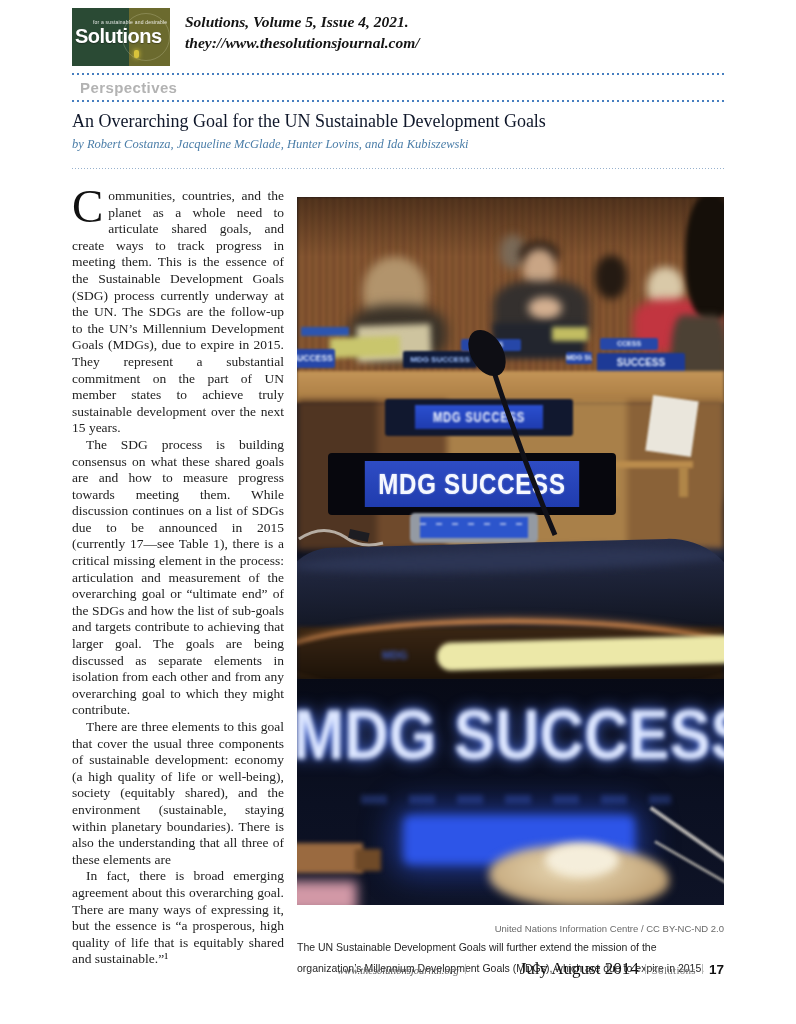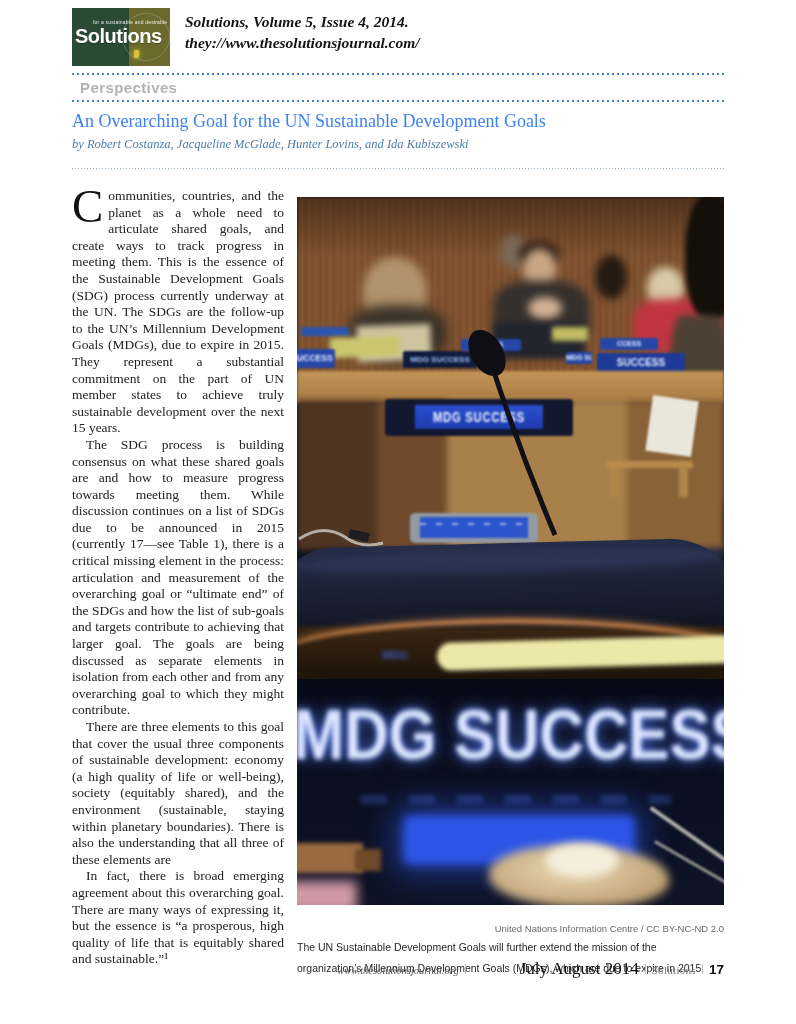--- a/index.html
+++ b/index.html
@@ -22,21 +22,21 @@
         font-size:15.5px;line-height:21px;color:#141414;}
 
   
   .band{position:absolute;left:72px;top:73px;width:652px;}
   .dotted2{height:2px;background:repeating-linear-gradient(90deg,#477fc0 0 2px,transparent 2px 5px);}
   .band-label{font-family:"Liberation Sans",sans-serif;font-weight:bold;font-size:15px;
         color:#b3b3b3;letter-spacing:.4px;padding:4px 0 4px 8px;}
 
   
   .art-title{position:absolute;left:72px;top:111px;margin:0;font-weight:normal;
-        font-size:18px;color:#3b82f6;}
+        font-size:18px;color:#0f172a;}
   .byline{position:absolute;left:72px;top:137px;font-style:italic;font-size:12.5px;color:#4a7da8;}
   .thin-dots{position:absolute;left:72px;top:168px;width:652px;height:1px;
         background:repeating-linear-gradient(90deg,#97b1cd 0 1px,transparent 1px 3px);}
 
   
   .text-col{position:absolute;left:72px;top:188px;width:212px;font-size:13.5px;
         line-height:16.6px;text-align:justify;color:#222;}
   .text-col p{margin:0;}
   .text-col p.indent{text-indent:14px;}
   .dropcap{float:left;font-size:47px;line-height:35px;padding:1px 5px 0 0;color:#111;}
@@ -147,21 +147,21 @@
 <div class="page">
 
   <div class="masthead">
     <div class="logo">
       <div class="logo-circle"></div>
       <div class="logo-tagline">for a sustainable and desirable future</div>
       <div class="logo-title">Solutions</div>
       <div class="logo-bulb"></div>
     </div>
     <div class="citation">
-      <div>Solutions, Volume 5, Issue 4, 2014.</div>
+      <div>Solutions, Volume 5, Issue 4, 2021.</div>
       <div>they://www.thesolutionsjournal.com/</div>
     </div>
   </div>
 
   <div class="band">
     <div class="dotted2"></div>
     <div class="band-label">Perspectives</div>
     <div class="dotted2"></div>
   </div>
 
@@ -209,20 +209,23 @@
 
       <div class="desk-light"></div>
       <div class="mid-bg"></div>
       <div class="paper"></div>
       <div class="post1"></div>
       <div class="post2"></div>
       <div class="postbar"></div>
 
       <div class="sign-m">
         <div class="sign-m-screen">MDG SUCCESS</div>
+      </div>
+      <div class="sign-big">
+        <div class="sign-big-screen">MDG SUCCESS</div>
       </div>
       <div class="sign-tag"></div>
       <div class="phone">
         <div class="phone-screen"></div>
       </div>
 
       <svg class="mic-svg" viewBox="0 0 427 708" xmlns="http://www.w3.org/2000/svg">
         <path d="M2 342 q24 -16 46 -2 q16 12 38 6" stroke="#cfccc4" stroke-width="3" fill="none" opacity="0.8"></path>
         <rect x="52" y="334" width="20" height="9" fill="#1d1d22" transform="rotate(12 62 338)"></rect>
         <path d="M198 178 Q225 260 258 338" stroke="#101018" stroke-width="5" fill="none"></path>

